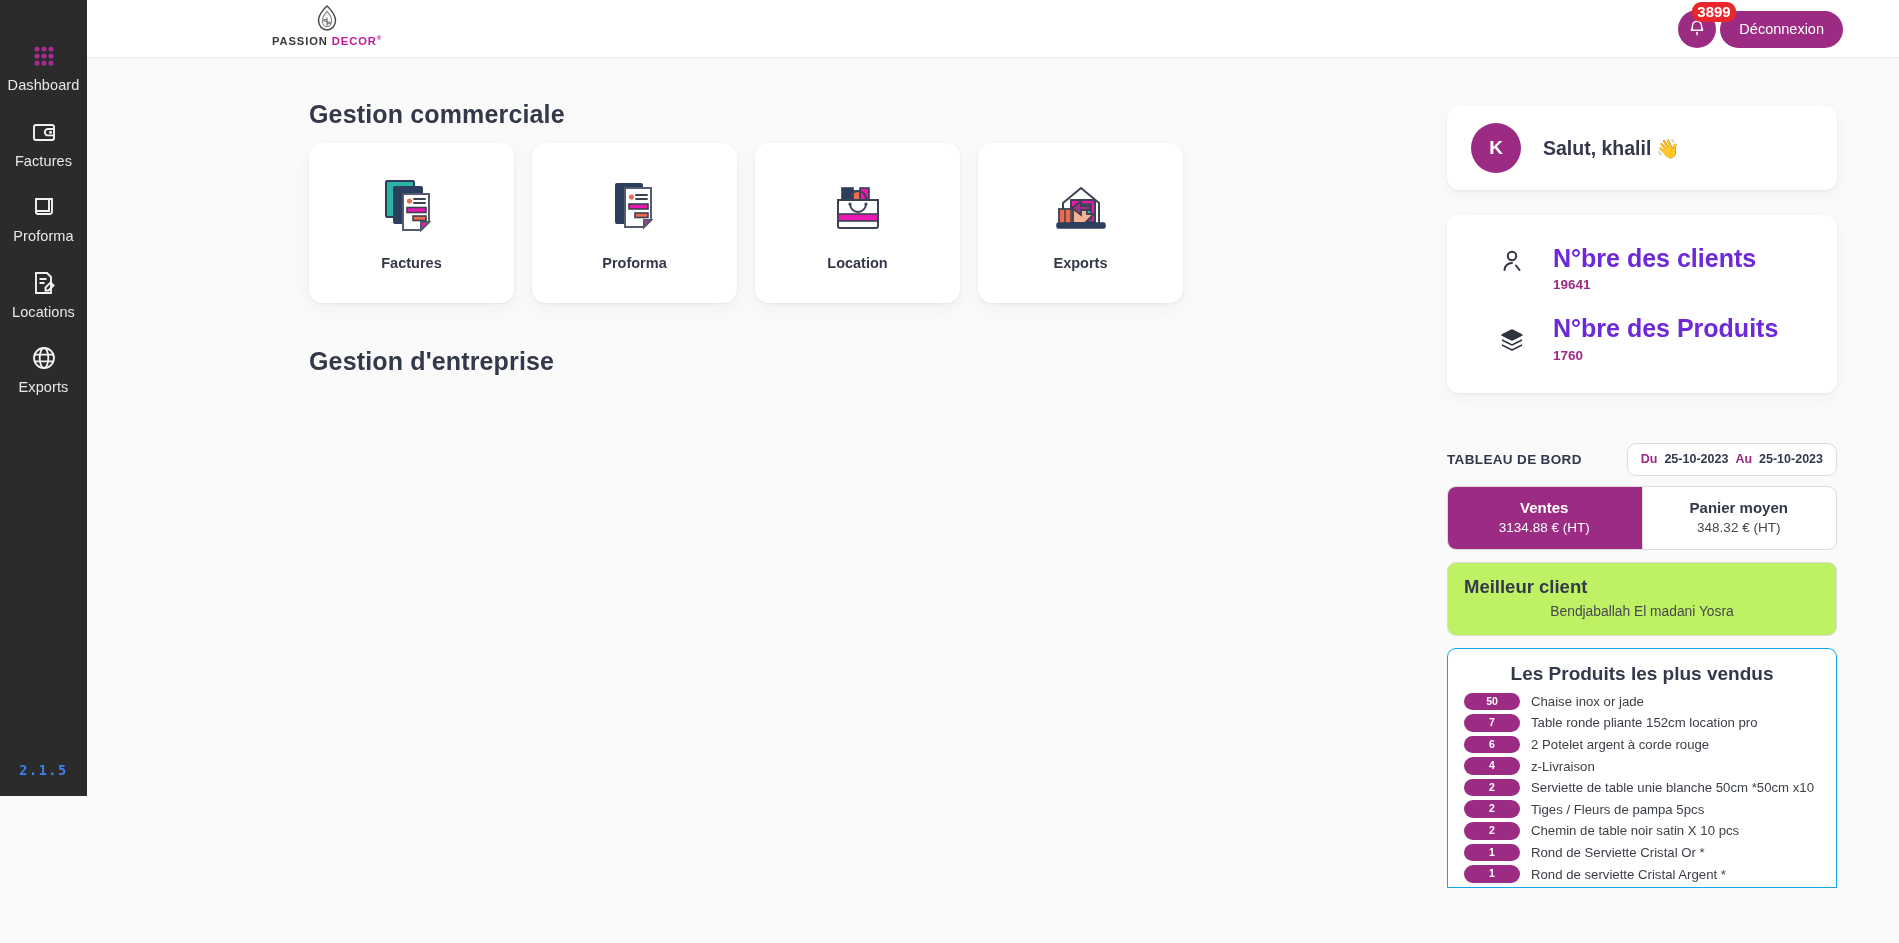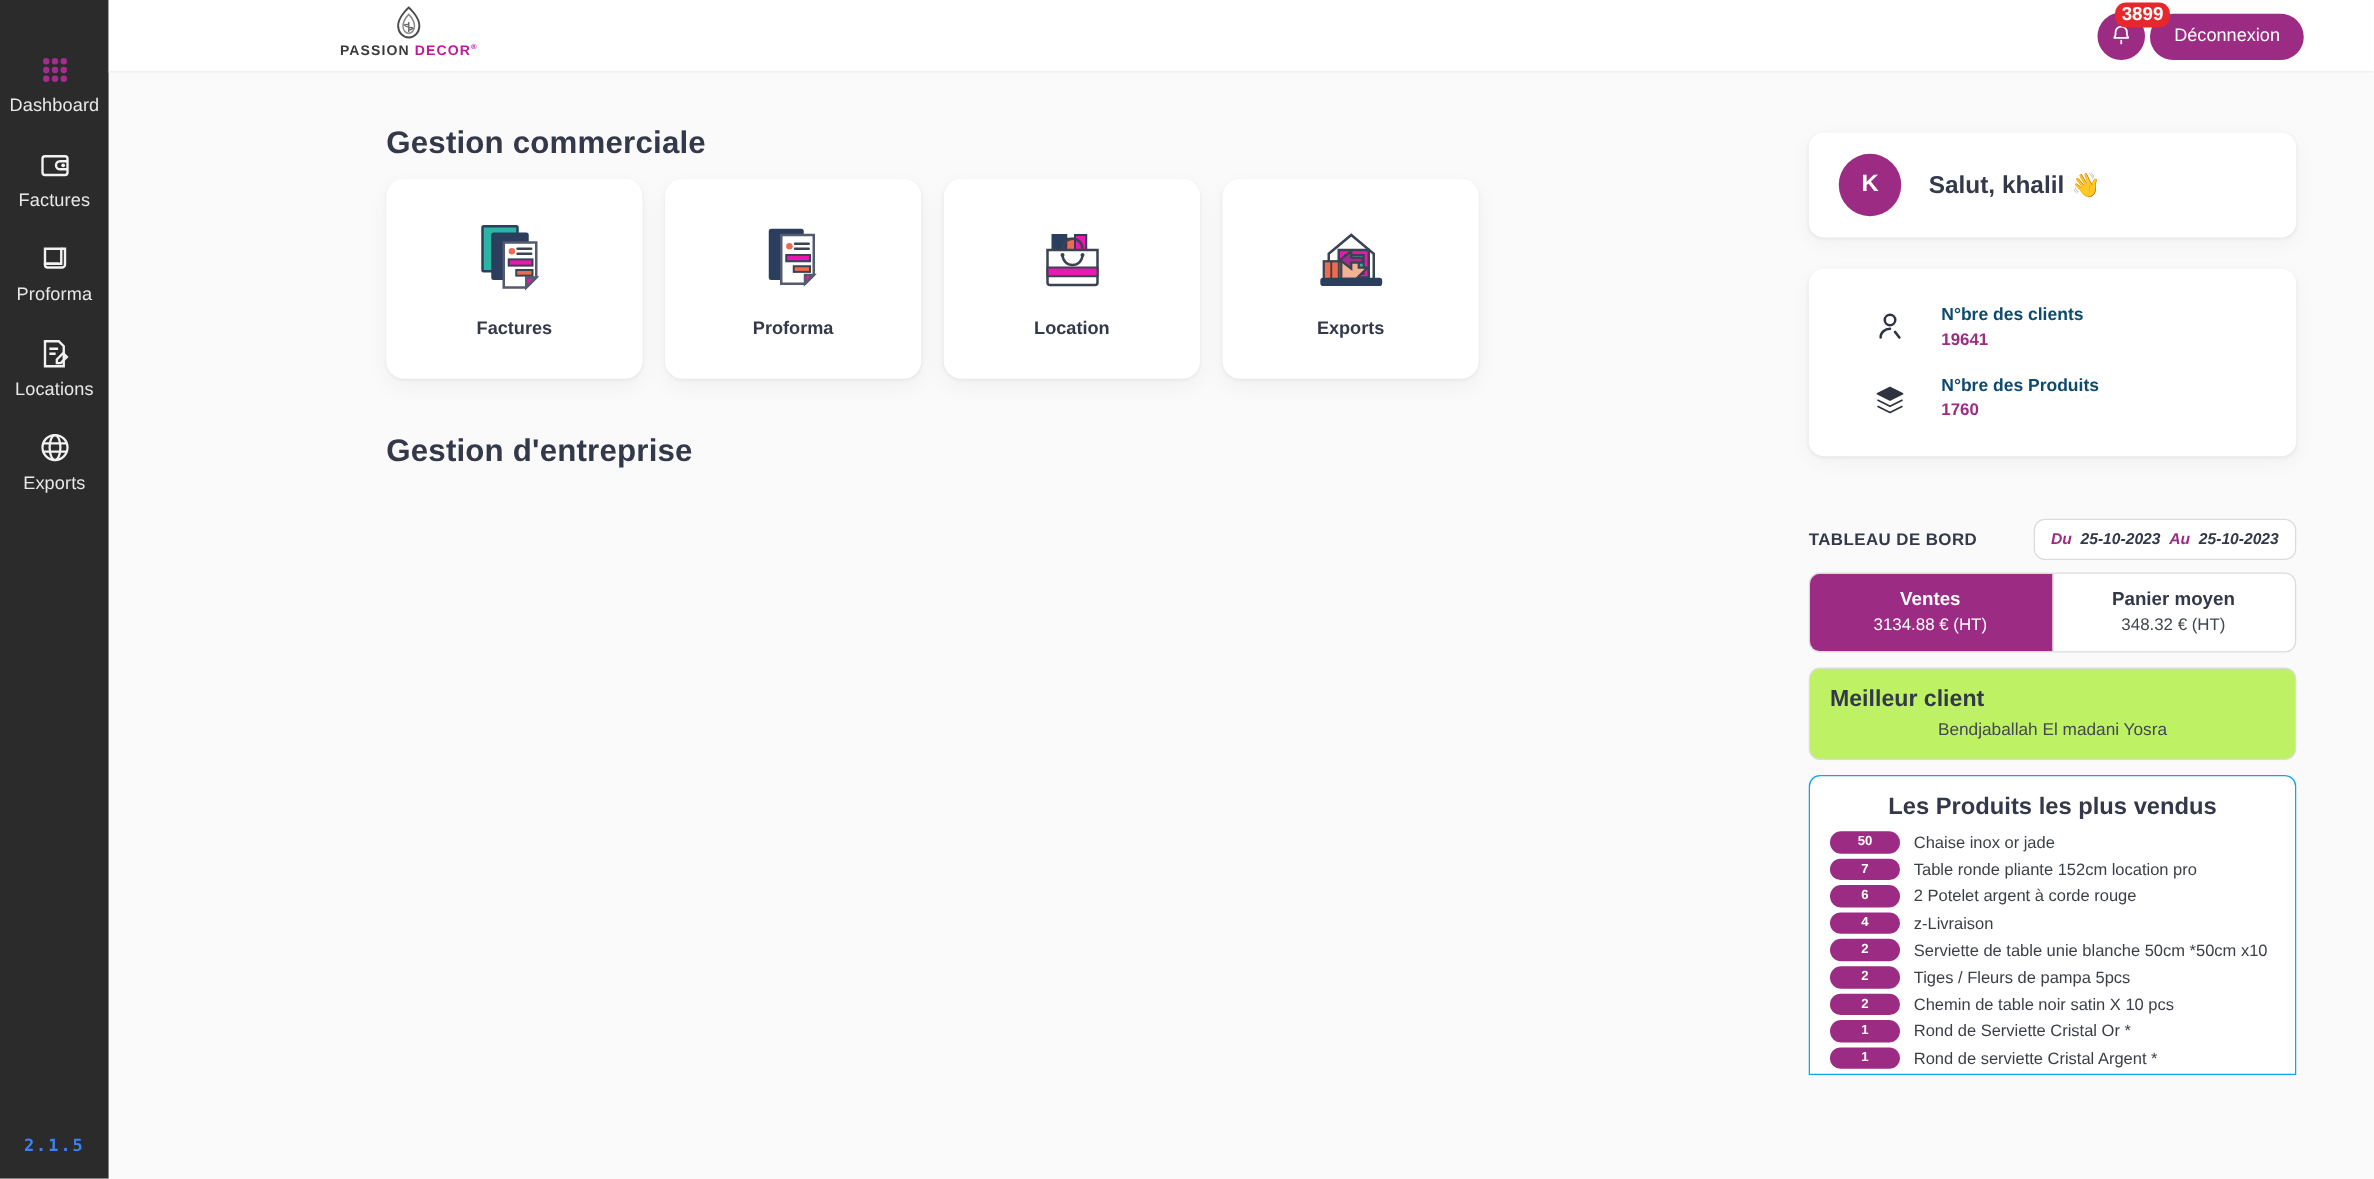--- a/index.html
+++ b/index.html
@@ -7,21 +7,21 @@
   html, body {
     width: 1899px; height: 943px;
     overflow: hidden;
     font-family: "Liberation Sans", sans-serif;
     background: #fafafa;
   }
   #app { position: relative; width: 1899px; height: 943px; display: flex; }
 
   
   .sidebar {
-    width: 87px; height: 943px;
+    width: 87px; height: 796px;
     background: #2b2b2b;
     flex: 0 0 87px;
     position: relative;
     display: flex; flex-direction: column;
     align-items: center;
     padding-top: 30px;
   }
   .nav-item {
     width: 87px;
     display: flex; flex-direction: column;
@@ -153,39 +153,38 @@
     font-size: 19px; font-weight: 700;
   }
   .greet-text { font-size: 19.5px; font-weight: 700; color: #33384a; }
   .wave { font-size: 19px; }
 
   .stats-card { margin-top: 25px; padding: 28px 0 30px 0; }
   .stat-row { display: flex; align-items: flex-start; padding: 0 0 0 52px; }
   .stat-row + .stat-row { margin-top: 21px; align-items: center; }
   .stat-icon { width: 26px; height: 26px; flex: 0 0 26px; margin-top: 5px; }
   .stat-body { margin-left: 28px; }
-  .stat-label { font-size: 14px; font-weight: 700; color: #0c4a6e; line-height: 1.25; }
+  .stat-label { font-size: 25px; font-weight: 700; color: #6d28d9; line-height: 1.25; }
   .stat-value { font-size: 13.5px; font-weight: 700; color: #9c2b84; margin-top: 3px; }
 
   .dash-head {
     margin-top: 50px;
     display: flex; align-items: center; justify-content: space-between;
   }
   .dash-title {
     font-size: 13.5px; font-weight: 700; color: #33384a;
     letter-spacing: .35px;
   }
   .date-box {
     border: 1px solid #dcdcdc; border-radius: 9px;
     background: #fff;
     padding: 8px 13px 9px 13px;
     display: flex; align-items: center; gap: 7px;
     font-size: 12.5px; font-weight: 700; color: #33384a;
     cursor: pointer;
-    font-style: italic;
   }
   .date-lbl { color: #9c2b84; }
 
   .toggle-row {
     margin-top: 10px;
     display: flex;
     border-radius: 9px;
     overflow: hidden;
     border: 1px solid #dcdcdc;
     background: #fff;

